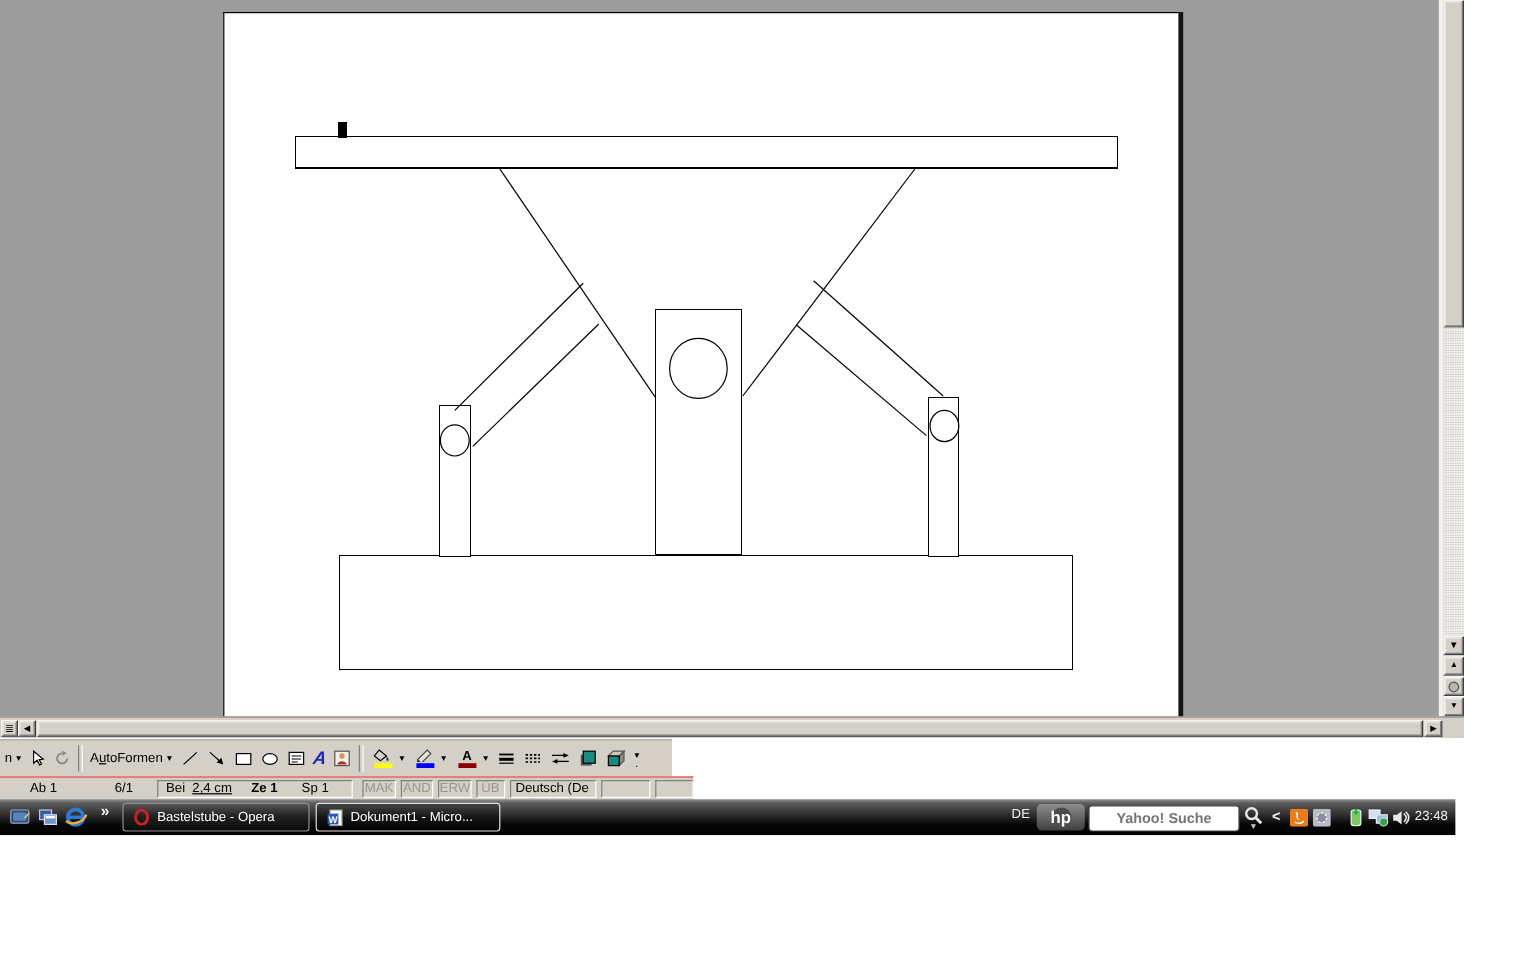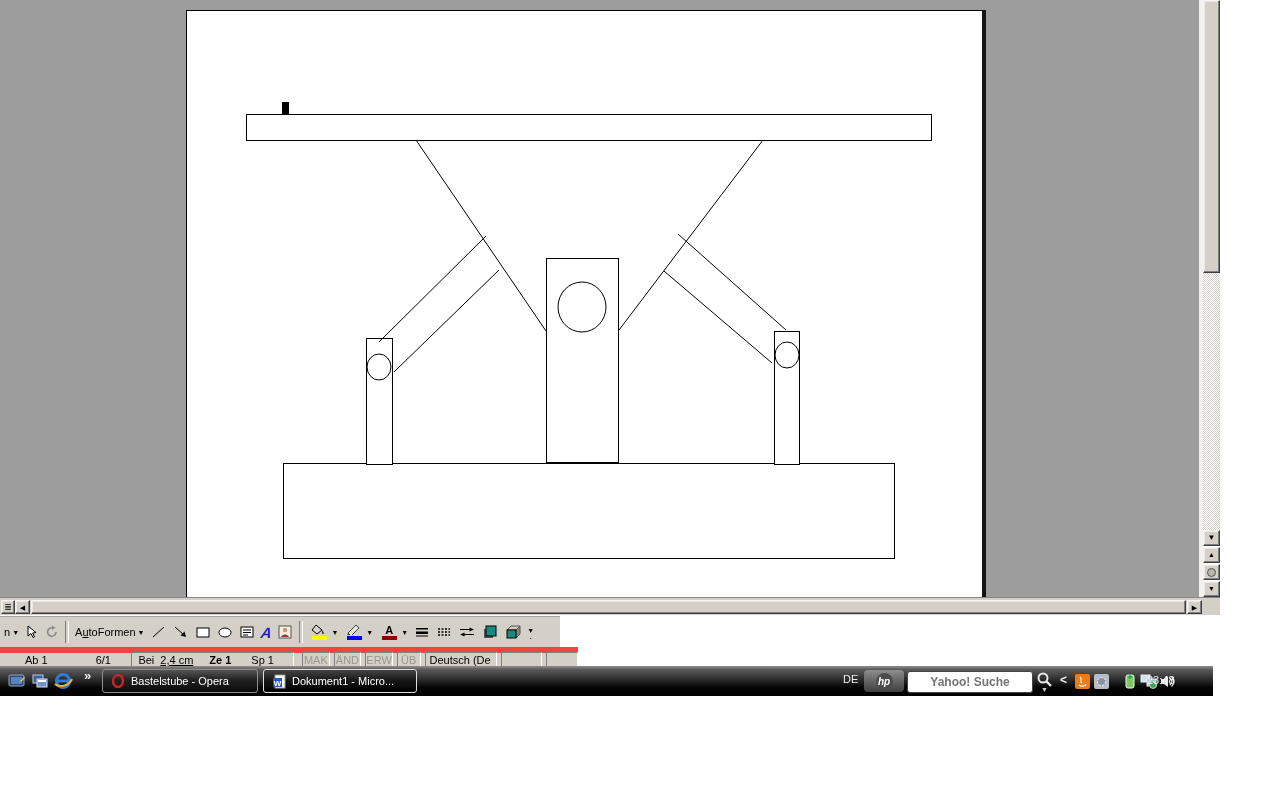--- a/index.html
+++ b/index.html
@@ -28,21 +28,21 @@
            display:flex;align-items:center;box-sizing:border-box;font-size:11px;color:#000;}
   .tb-sep{width:2px;height:22px;margin:0 3px;border-left:1px solid #808080;border-right:1px solid #fff;}
   .tb-btn{height:22px;display:flex;align-items:center;justify-content:center;padding:0 3px;}
   .caret{font-size:7px;margin-left:2px;}
   .color-btn{display:flex;flex-direction:column;align-items:center;justify-content:center;width:20px;}
   .color-bar{width:15px;height:4px;margin-top:1px;}
   #status-gap-right{left:560px;top:616px;width:660px;height:31px;background:#fff;}
 
   
   #statusbar{left:0;top:647px;width:578px;height:19px;background:#d4d0c8;font-size:11px;color:#000;
-             display:flex;align-items:center;box-sizing:border-box;border-top:6px solid #ef4444;}
+             display:flex;align-items:center;box-sizing:border-box;border-top:1px solid #ef4444;}
   .st-panel{height:15px;display:flex;align-items:center;border:1px solid;border-color:#808080 #fff #fff #808080;
             box-sizing:border-box;padding:0 4px;white-space:nowrap;overflow:hidden;}
   .st-dim{color:#9a968e;text-align:center;}
   #statusbar-gap{left:578px;top:647px;width:642px;height:19px;background:#fff;}
 
   
   #taskbar{left:0;top:666px;width:1213px;height:30px;
            background:linear-gradient(#8f8f8f 0%,#5a5a5a 12%,#2c2c2c 45%,#070707 70%,#000 100%);}
   .tb-task{position:absolute;top:3px;height:24px;border-radius:3px;display:flex;align-items:center;
            padding:0 8px;color:#fff;font-size:11px;white-space:nowrap;box-sizing:border-box;
@@ -309,21 +309,21 @@
       <svg width="14" height="15" viewBox="0 0 14 15" style="margin-right:6px;">
           <rect x="3" y="1" width="10" height="13" fill="#fff" stroke="#999"></rect>
           <rect x="1" y="4" width="9" height="9" fill="#2a5bba"></rect>
           <text x="5.5" y="11.5" font-size="8" font-family="Liberation Sans,sans-serif" font-weight="bold" fill="#fff" text-anchor="middle">W</text>
         </svg>
       <span>Dokument1 - Micro...</span>
     </div>
 
     <div class="abs" style="left:843px;top:7px;color:#eee;font-size:11px;">DE</div>
     <div class="abs" style="left:864px;top:4px;width:40px;height:22px;border-radius:4px;background:linear-gradient(#8d8d8d,#3f3f3f);display:flex;align-items:center;justify-content:center;">
-      <span style="width:17px;height:17px;border-radius:50%;background:#4c4c4c;color:#fff;font-size:10px;font-style:italic;font-weight:bold;display:flex;align-items:center;justify-content:center;">hp</span>
+      <span style="width:17px;height:17px;border-radius:50%;background:#4c4c4c;color:#fff;font-size:14px;font-weight:bold;display:flex;align-items:center;justify-content:center;">hp</span>
     </div>
     <input style="position: absolute; left: 907px; top: 5px; width: 120px; height: 18px; border: 1px solid rgb(68, 68, 68); border-radius: 3px; background: rgb(255, 255, 255); font-family: &quot;Liberation Sans&quot;, sans-serif; font-size: 12px; font-weight: bold; text-align: center; color: rgb(51, 51, 51); outline: none;" placeholder="Yahoo! Suche">
     <svg class="trayicon" style="left:1035px;top:5px;width:18px;height:18px;" viewBox="0 0 18 18">
         <circle cx="8" cy="7" r="4.5" fill="none" stroke="#e8e8e8" stroke-width="2"></circle>
         <line x1="11.5" y1="10.5" x2="16" y2="15" stroke="#e8e8e8" stroke-width="2.4"></line>
       </svg>
     <div class="abs" style="left:1041px;top:20px;color:#ccc;font-size:7px;">▼</div>
     <div class="abs" style="left:1060px;top:7px;color:#eee;font-size:12px;font-weight:bold;">&lt;</div>
     <svg class="trayicon" style="left:1075px;width:15px;height:15px;" viewBox="0 0 15 15">
         <rect x="0" y="0" width="15" height="15" rx="2" fill="#e87d1e"></rect>
@@ -339,19 +339,19 @@
       </svg>
     <svg class="trayicon" style="left:1140px;width:18px;height:16px;top:7px;" viewBox="0 0 18 16">
         <rect x="1" y="2" width="9" height="7" fill="#cfe3f5" stroke="#eee"></rect>
         <rect x="7" y="6" width="9" height="7" fill="#9dbfe0" stroke="#eee"></rect>
         <circle cx="13" cy="12" r="3.4" fill="#3a9e4e" stroke="#bfe0c6"></circle>
       </svg>
     <svg class="trayicon" style="left:1159px;width:16px;height:15px;" viewBox="0 0 16 15">
         <path d="M2 5 L5 5 L9 2 L9 13 L5 10 L2 10Z" fill="#e8e8e8"></path>
         <path d="M11 4 C13.5 7 13.5 8 11 11 M12.5 2.5 C16 6 16 9 12.5 12.5" stroke="#e8e8e8" stroke-width="1.3" fill="none"></path>
       </svg>
-    <div class="abs" style="left:1147px;top:8px;color:#f2f2f2;font-size:11px;">23:48</div>
+    <div class="abs" style="left:1179px;top:8px;color:#f2f2f2;font-size:11px;">23:48</div>
   </div>
 
   <div class="abs" id="below-bar"></div>
   <div class="abs" id="right-gap"></div>
   <div class="abs" id="right-gap2"></div>
 </div>
 
 </body></html>

